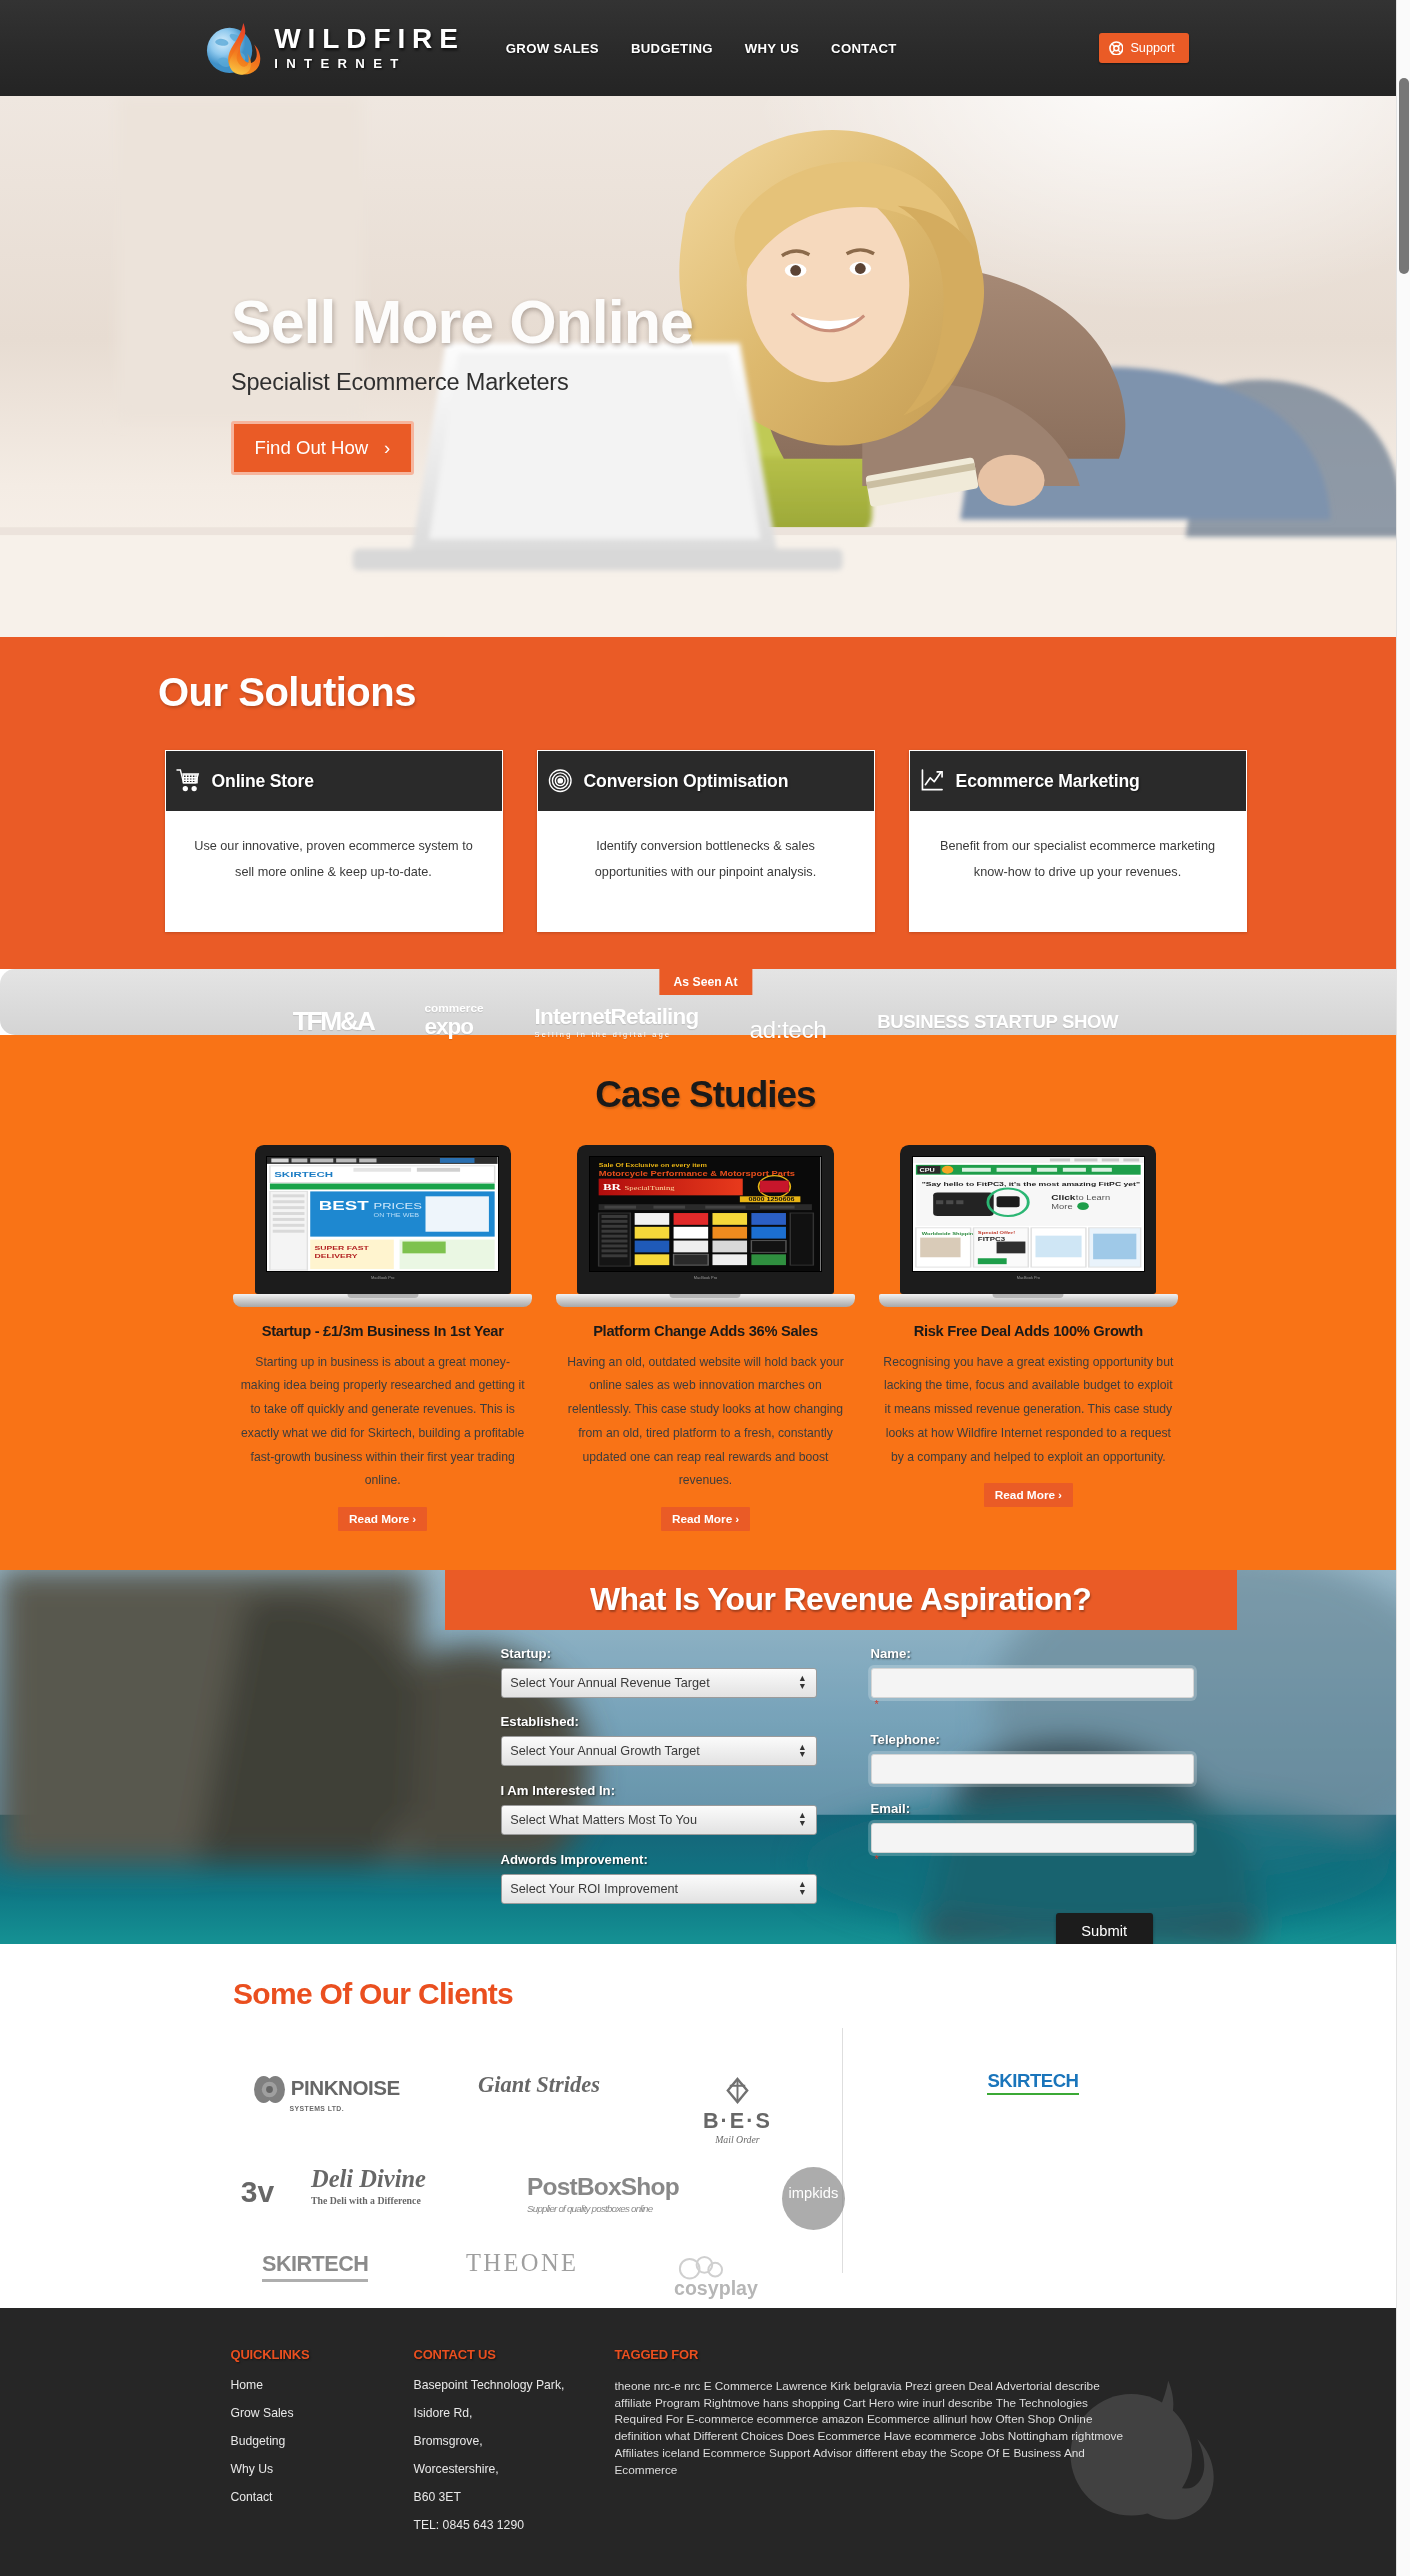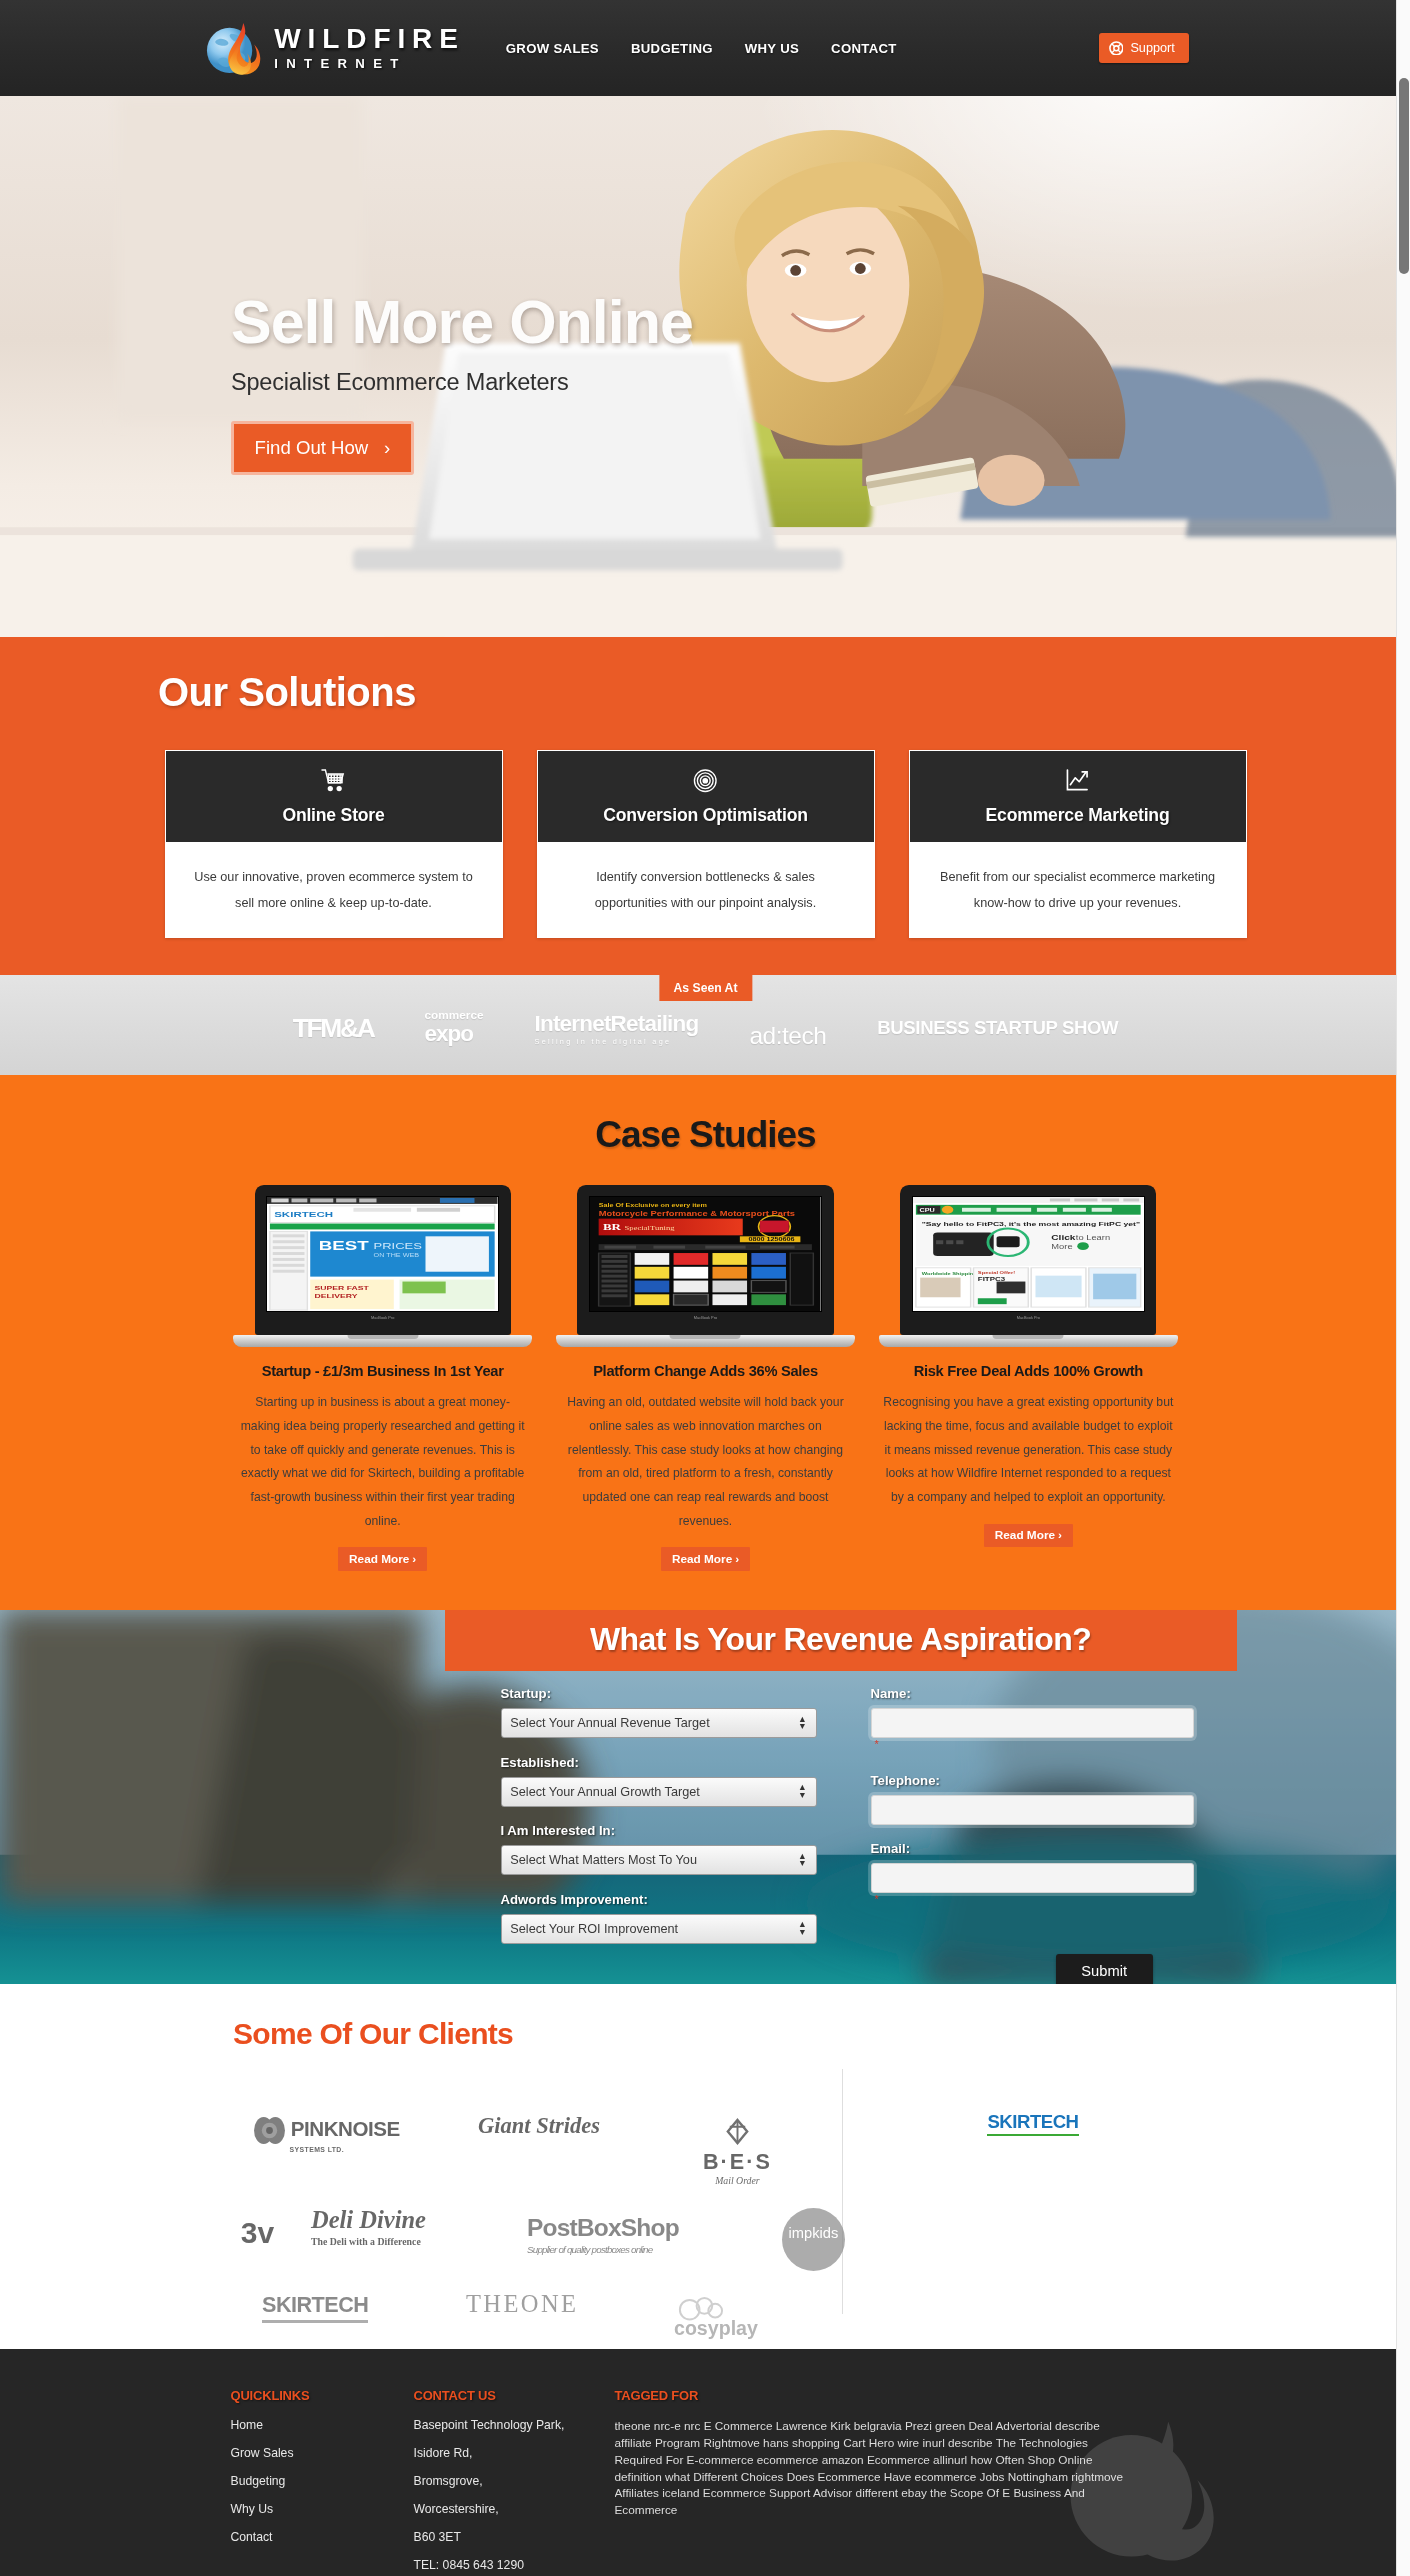--- a/index.html
+++ b/index.html
@@ -89,36 +89,37 @@
     margin-left: 25.5px; margin-bottom: 35px;
     text-shadow: 1px 2px 2.9px rgba(0,0,0,.22);
   }
   .solution-grid { display: flex; gap: 34px; padding: 0 32px; }
   .solution-card {
     flex: 1; background: #fff; border: 1px solid rgba(255,255,255,.45);
     box-shadow: 0 1px 2.9px rgba(0,0,0,.18); min-height: 182px;
   }
   .solution-head {
     background: #2a2a2a; padding: 15.7px 9.8px 15.7px;
-    display: flex; flex-direction: column; align-items: center; gap: 9.8px;
+    display: flex; flex-direction: row; align-items: center; gap: 9.8px;
   }
   .solution-icon { color: #fff; height: 29px; display: flex; align-items: center; }
   .solution-title {
     color: #fff; font-size: 17.6px; font-weight: bold; letter-spacing: -0.2px;
     text-shadow: 1px 1px 2px rgba(0,0,0,.5);
   }
   .solution-body {
     padding: 21.6px 23.5px; font-size: 12.7px; color: #3a3a3a;
     line-height: 2.05; text-align: center;
   }
 
   
   .seen-bar {
-    position: relative; height: 100px;
+    position: relative; height: 66px;
     background: linear-gradient(180deg,#e4e4e4 0%, #d4d4d4 100%);
+    border-radius: 15px;
   }
   .seen-badge {
     position: absolute; left: 50%; transform: translateX(-50%); top: 0;
     background: #ea5b26; color: #fff; font-size: 12.2px; font-weight: bold;
     padding: 5.9px 14.7px;
   }
   .seen-logos {
     display: flex; align-items: center; justify-content: center; gap: 51px;
     height: 82px; padding-top: 23.5px;
   }

